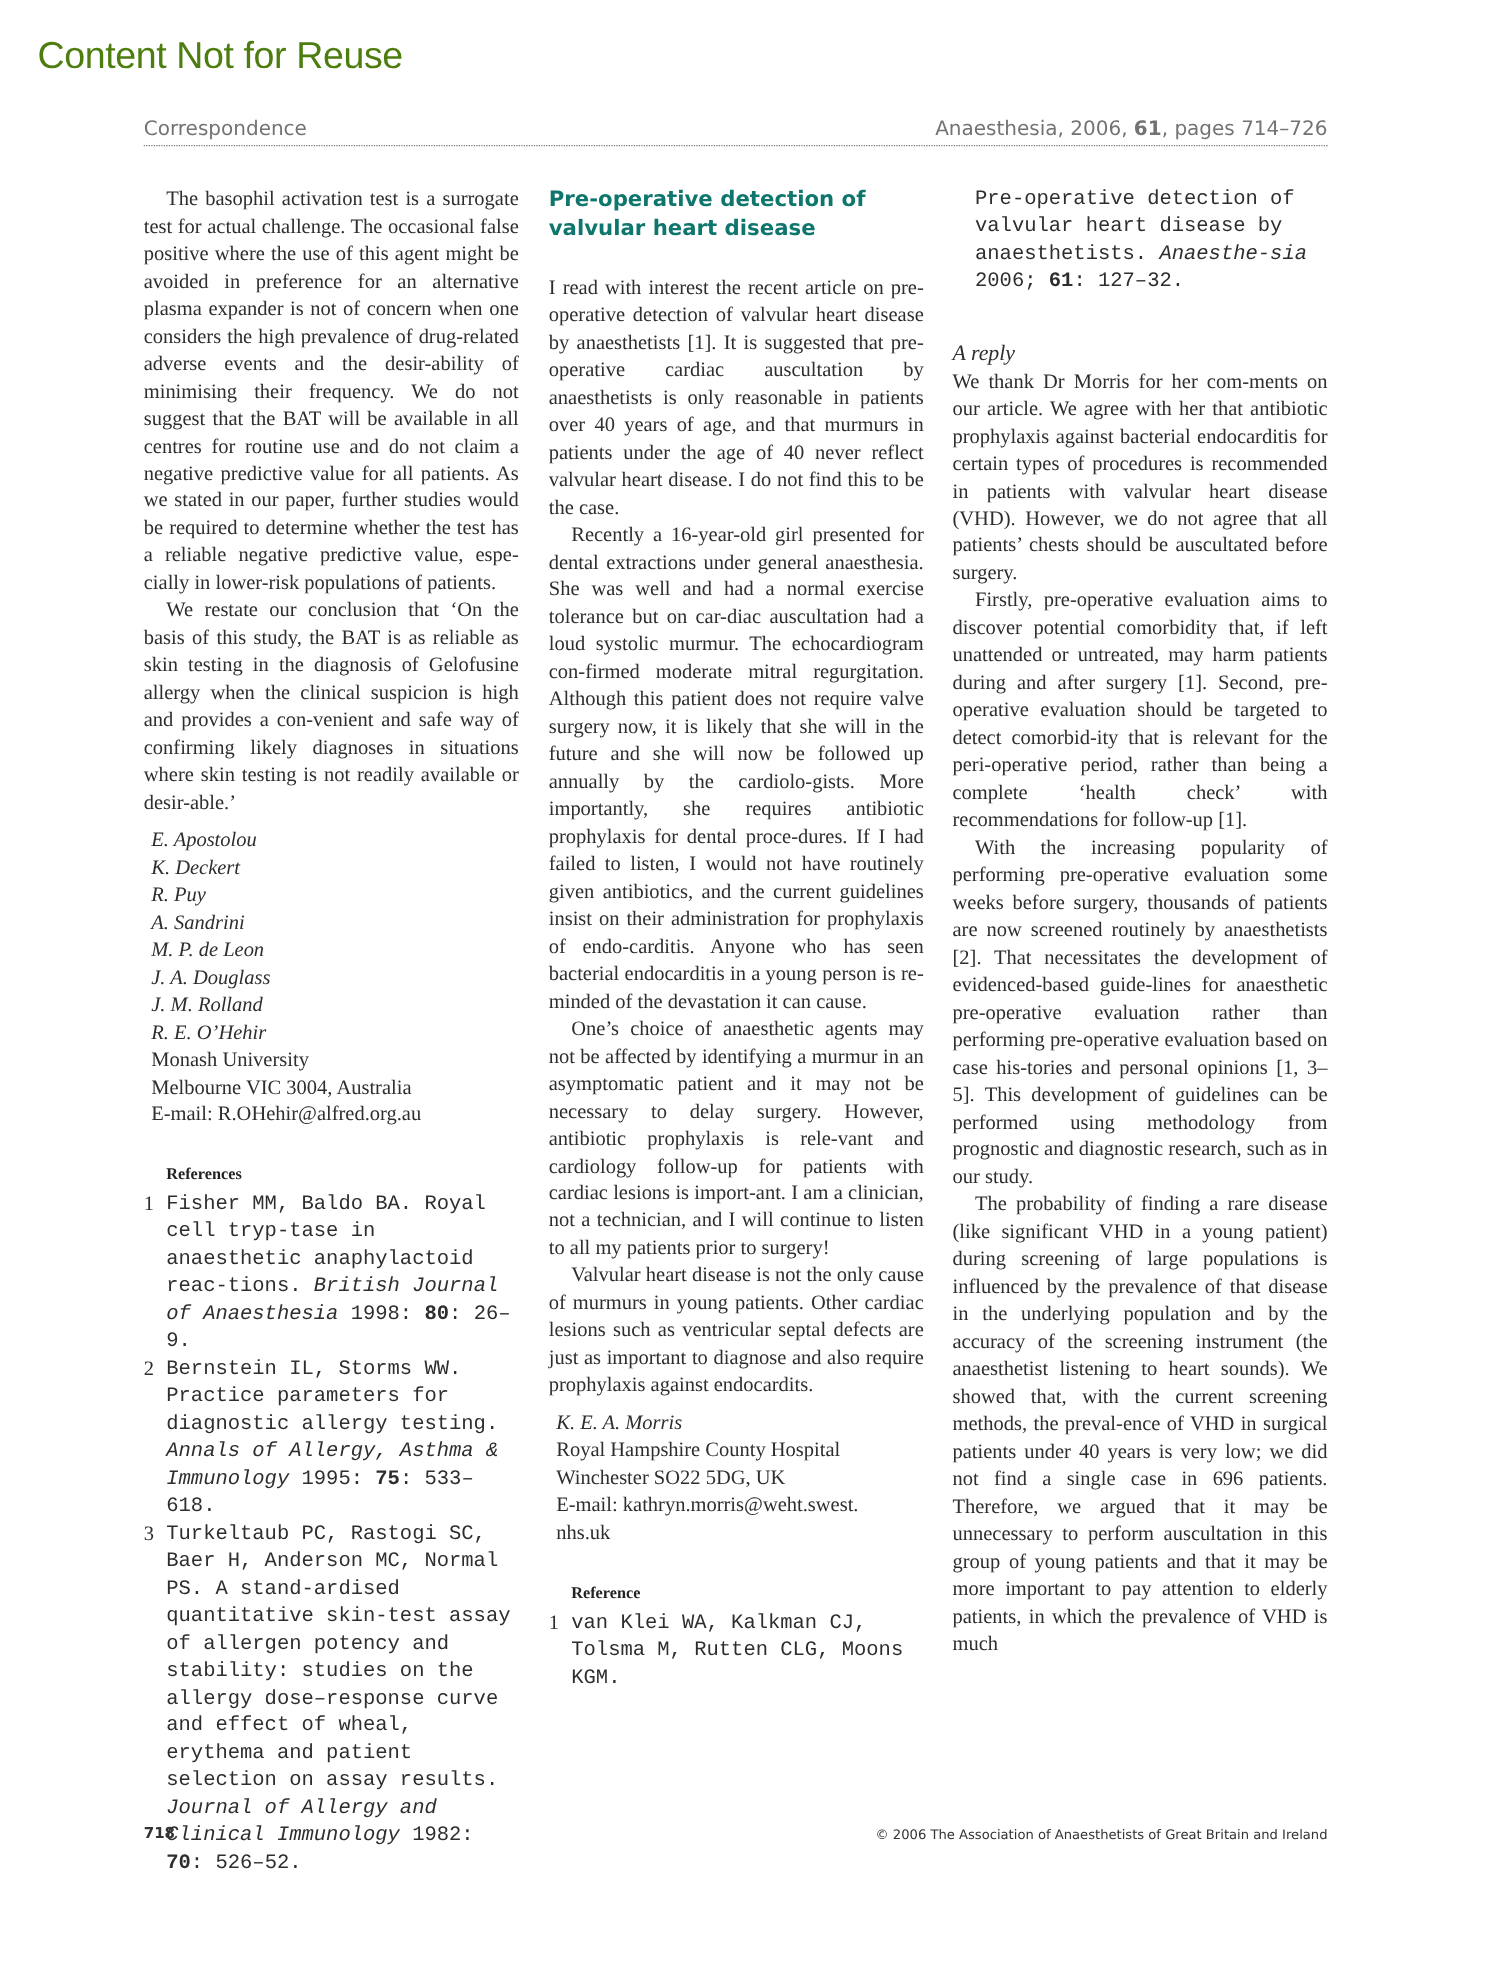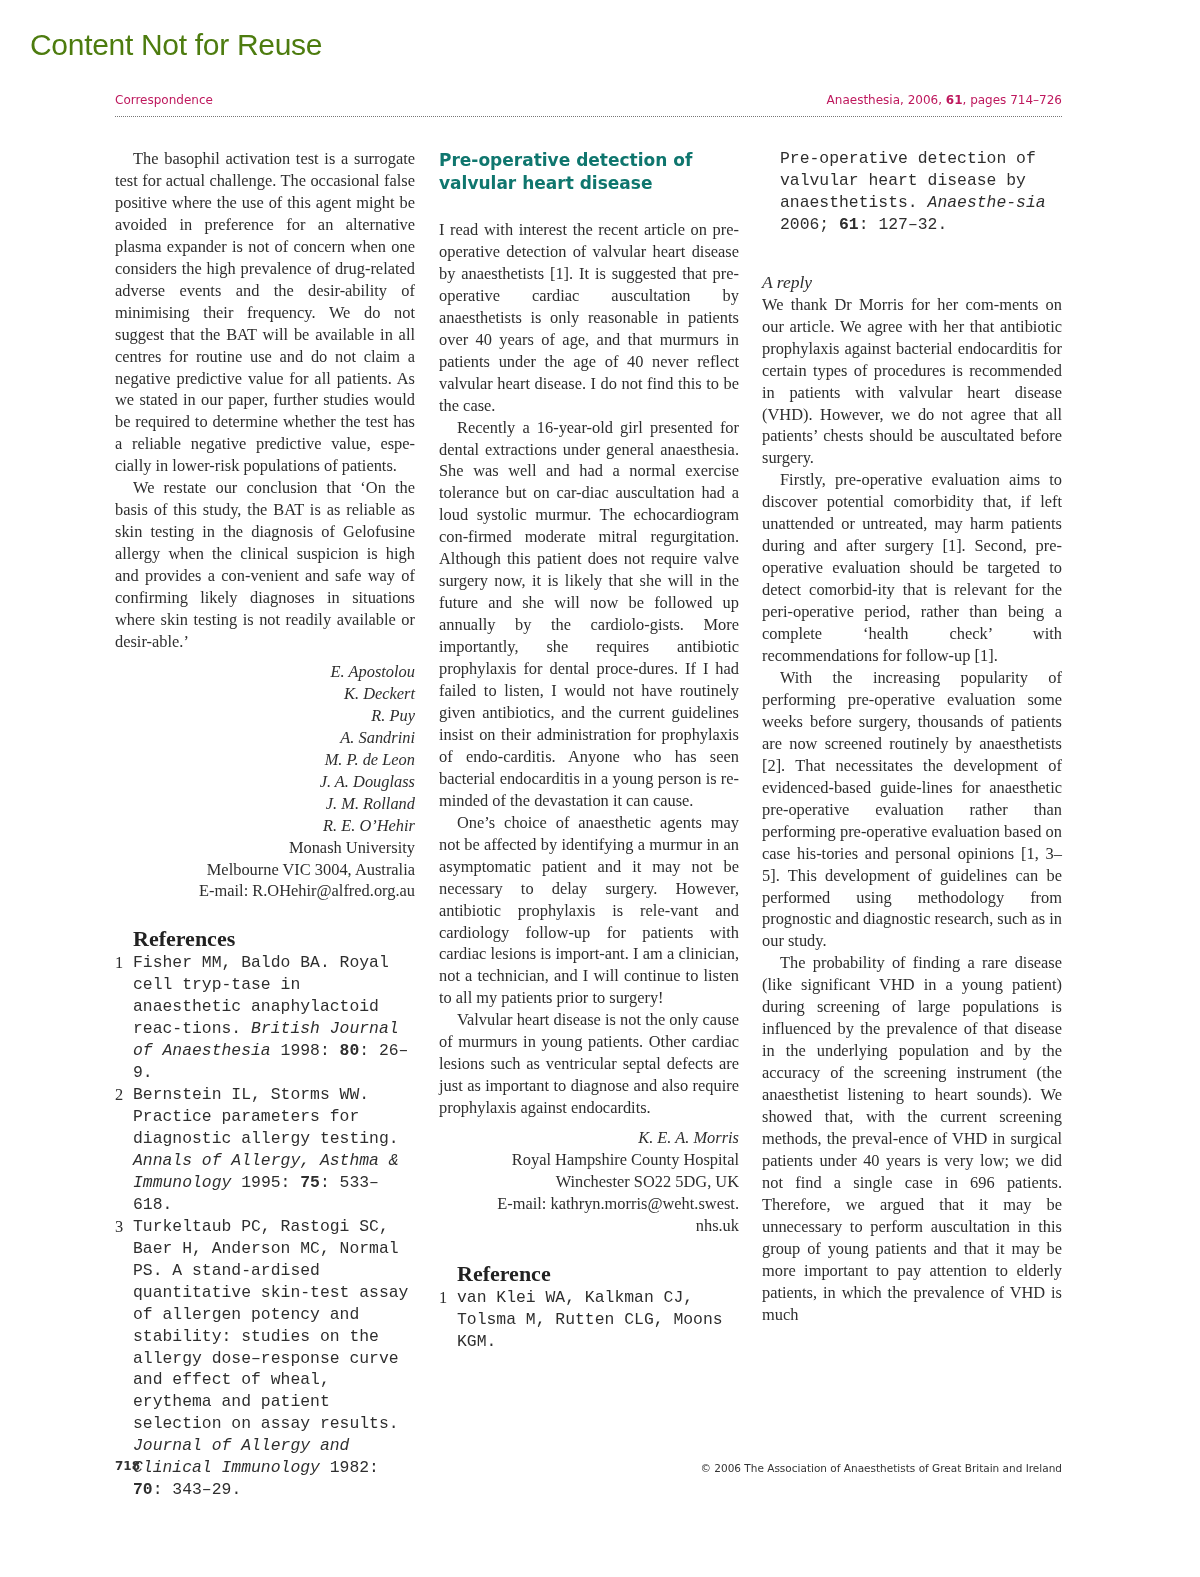--- a/index.html
+++ b/index.html
@@ -1,32 +1,32 @@
 <!DOCTYPE html>
 <html><head>
 <meta charset="utf-8">
 <style>
   html, body { margin: 0; padding: 0; background: #ffffff; }
   body { width: 1200px; height: 1577px; position: relative; overflow: hidden; color: #2b2b2b; }
   .watermark { position: absolute; left: 30px; top: 28px; font-family: "Liberation Sans", sans-serif; font-size: 30px; color: #4d7c0f; letter-spacing: -0.3px; }
-  .running-head { position: absolute; left: 115px; top: 93px; width: 947px; height: 26px; font-family: "DejaVu Sans", sans-serif; font-size: 12px; color: #be185d; }
+  .running-head { position: absolute; left: 115px; top: 93px; width: 947px; height: 26px; font-family: "DejaVu Sans", sans-serif; font-size: 16px; color: #737373; }
   .running-head .left { position: absolute; left: 0; top: 0; }
   .running-head .right { position: absolute; right: 0; top: 0; }
   .running-head .rule { position: absolute; left: 0; right: 0; top: 23px; border-top: 1px dotted #777; }
   .col { position: absolute; top: 148px; font-family: "Liberation Serif", serif; font-size: 16.4px; line-height: 21.95px; color: #2e2e2e; text-align: justify; hyphens: manual; }
   .col1 { left: 115px; width: 300px; }
   .col2 { left: 439px; width: 300px; }
   .col3 { left: 762px; width: 300px; }
   p { margin: 0; }
   p.indent { text-indent: 18px; }
   .title { font-family: "DejaVu Sans", sans-serif; font-weight: bold; font-size: 17px; line-height: 23px; color: #0f766e; text-align: left; margin: 1px 0 24px 0; }
-  .signature { margin: 8px 0 0 35px; text-align: right; }
+  .signature { margin: 8px 0 0 6px; text-align: left; }
   .signature .name { font-style: italic; }
   .signature div { line-height: 21.95px; }
-  .refs-head { font-weight: bold; font-size: 22px; margin: 26px 0 2px 18px; color: #222; text-align: left; }
+  .refs-head { font-weight: bold; font-size: 13px; margin: 26px 0 2px 18px; color: #222; text-align: left; }
   .ref { display: flex; text-align: left; }
   .ref .num { width: 18px; flex: none; }
   .ref .txt { flex: 1; font-family: Liberation Mono, monospace; }
   .ref .txt i { font-style: italic; }
   .ref .txt b { font-weight: bold; }
   .reply-head { font-style: italic; font-size: 17.5px; margin: 36px 0 0 0; text-align: left; }
   .footer { position: absolute; left: 115px; top: 1459px; width: 947px; font-family: "DejaVu Sans", sans-serif; color: #333; }
   .footer .page { position: absolute; left: 0; top: 0; font-size: 12px; font-weight: bold; }
   .footer .copy { position: absolute; right: 0; top: 3px; font-size: 10.5px; }
 </style>
@@ -61,21 +61,21 @@
   <div class="ref">
     <span class="num">1</span>
     <span class="txt"><span>Fisher MM, Baldo BA. Royal cell tryp-tase in anaesthetic anaphylactoid reac-tions. </span><i>British Journal of Anaesthesia</i><span> 1998: </span><b>80</b><span>: 26–9.</span></span>
   </div>
   <div class="ref">
     <span class="num">2</span>
     <span class="txt"><span>Bernstein IL, Storms WW. Practice parameters for diagnostic allergy testing. </span><i>Annals of Allergy, Asthma &amp; Immunology</i><span> 1995: </span><b>75</b><span>: 533–618.</span></span>
   </div>
   <div class="ref">
     <span class="num">3</span>
-    <span class="txt"><span>Turkeltaub PC, Rastogi SC, Baer H, Anderson MC, Normal PS. A stand-ardised quantitative skin-test assay of allergen potency and stability: studies on the allergy dose–response curve and effect of wheal, erythema and patient selection on assay results. </span><i>Journal of Allergy and Clinical Immunology</i><span> 1982: </span><b>70</b><span>: 343–29.</span></span>
+    <span class="txt"><span>Turkeltaub PC, Rastogi SC, Baer H, Anderson MC, Normal PS. A stand-ardised quantitative skin-test assay of allergen potency and stability: studies on the allergy dose–response curve and effect of wheal, erythema and patient selection on assay results. </span><i>Journal of Allergy and Clinical Immunology</i><span> 1982: </span><b>70</b><span>: 526–52.</span></span>
   </div>
 </div>
 
 <div class="col col2">
   <div class="title">Pre-operative detection of valvular heart disease</div>
   <p>I read with interest the recent article on pre-operative detection of valvular heart disease by anaesthetists [1]. It is suggested that pre-operative cardiac auscultation by anaesthetists is only reasonable in patients over 40 years of age, and that murmurs in patients under the age of 40 never reflect valvular heart disease. I do not find this to be the case.</p>
   <p class="indent">Recently a 16-year-old girl presented for dental extractions under general anaesthesia. She was well and had a normal exercise tolerance but on car-diac auscultation had a loud systolic murmur. The echocardiogram con-firmed moderate mitral regurgitation. Although this patient does not require valve surgery now, it is likely that she will in the future and she will now be followed up annually by the cardiolo-gists. More importantly, she requires antibiotic prophylaxis for dental proce-dures. If I had failed to listen, I would not have routinely given antibiotics, and the current guidelines insist on their administration for prophylaxis of endo-carditis. Anyone who has seen bacterial endocarditis in a young person is re-minded of the devastation it can cause.</p>
   <p class="indent">One’s choice of anaesthetic agents may not be affected by identifying a murmur in an asymptomatic patient and it may not be necessary to delay surgery. However, antibiotic prophylaxis is rele-vant and cardiology follow-up for patients with cardiac lesions is import-ant. I am a clinician, not a technician, and I will continue to listen to all my patients prior to surgery!</p>
   <p class="indent">Valvular heart disease is not the only cause of murmurs in young patients. Other cardiac lesions such as ventricular septal defects are just as important to diagnose and also require prophylaxis against endocardits.</p>
   <div class="signature">

